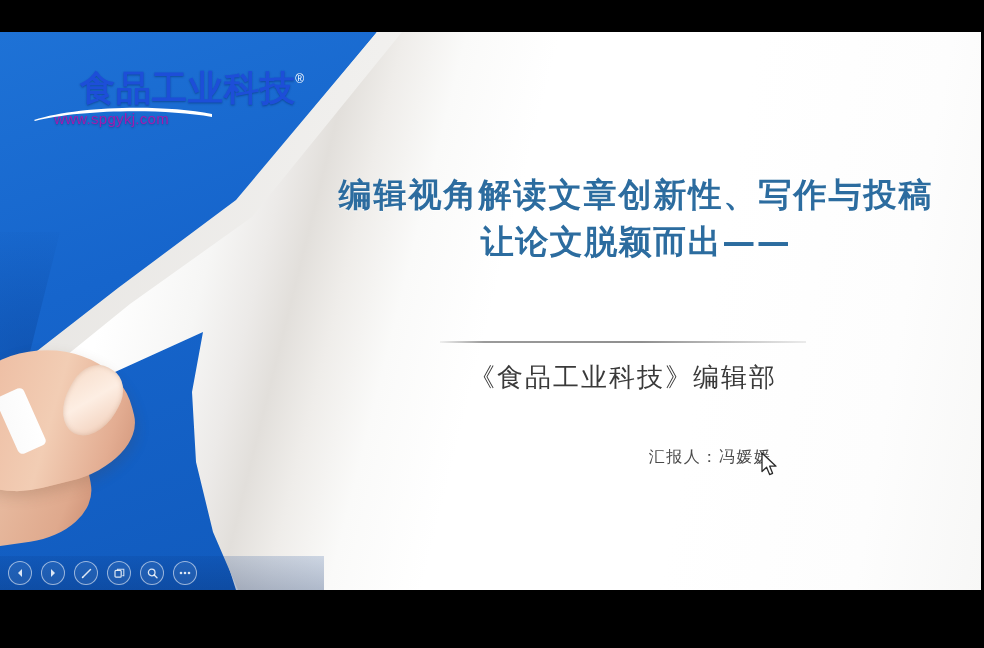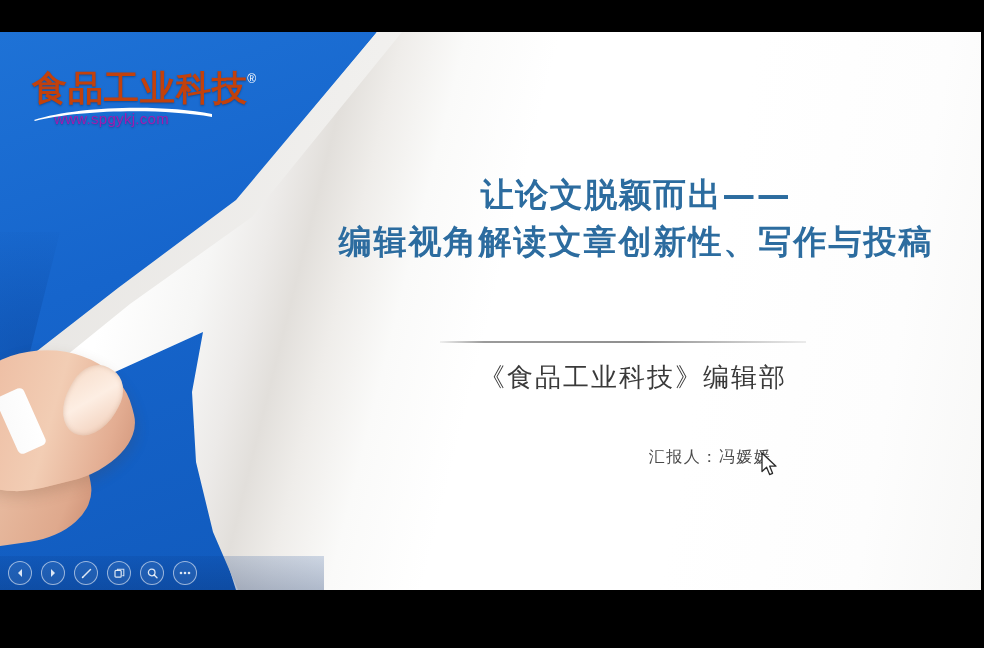--- a/index.html
+++ b/index.html
@@ -171,28 +171,29 @@
 
   
   .logo {
     position: absolute;
     left: 32px;
     top: 38px;
     width: 200px;
     user-select: none;
   }
   .logo-cn {
-    color: #c2410c;
+    color: #1d4ed8;
     font-family: "DejaVu Sans", "Liberation Sans", sans-serif;
     font-size: 35px;
     font-weight: bold;
     letter-spacing: 1px;
     line-height: 1.05;
     text-shadow: 0 1px 2px rgba(0,40,90,.45);
     white-space: nowrap;
+    margin-left: 48px;
   }
   .logo-reg {
     position: absolute;
     right: -8px;
     top: 2px;
     color: #ffffff;
     font-size: 12px;
   }
   .logo-swoosh {
     position: relative;
@@ -237,21 +238,21 @@
     position: absolute;
     left: 440px;
     top: 309px;
     width: 366px;
     height: 2px;
     background: linear-gradient(90deg, rgba(160,160,160,.15), #9b9b9b 12%, #8f8f8f 55%, rgba(160,160,160,.2));
   }
 
   .subtitle {
     position: absolute;
-    left: 450px;
+    left: 440px;
     top: 328px;
     width: 366px;
     text-align: center;
     font-family: "DejaVu Serif", "Liberation Serif", serif;
     font-size: 26px;
     color: #3a3a3a;
     letter-spacing: 2px;
     white-space: nowrap;
   }
 
@@ -343,22 +344,22 @@
       </div>
       <div class="logo-swoosh">
         <svg width="182" height="16" viewBox="0 0 182 16" aria-hidden="true">
           <path d="M2 15 C45 1, 130 -1, 180 9 L180 12 C128 3, 46 5, 3 16 Z" fill="#ffffff"></path>
         </svg>
       </div>
       <div class="logo-url">www.spgykj.com</div>
     </div>
 
     <div class="title-block">
+      <div class="title-line second">编辑视角解读文章创新性、写作与投稿</div>
       <div class="title-line">让论文脱颖而出——</div>
-      <div class="title-line second">编辑视角解读文章创新性、写作与投稿</div>
     </div>
 
     <div class="divider"></div>
 
     <div class="subtitle">《食品工业科技》编辑部</div>
 
     <div class="presenter">汇报人：冯媛媛</div>
 
     <div class="cursor">
       <svg width="20" height="26" viewBox="0 0 20 26" aria-hidden="true">

